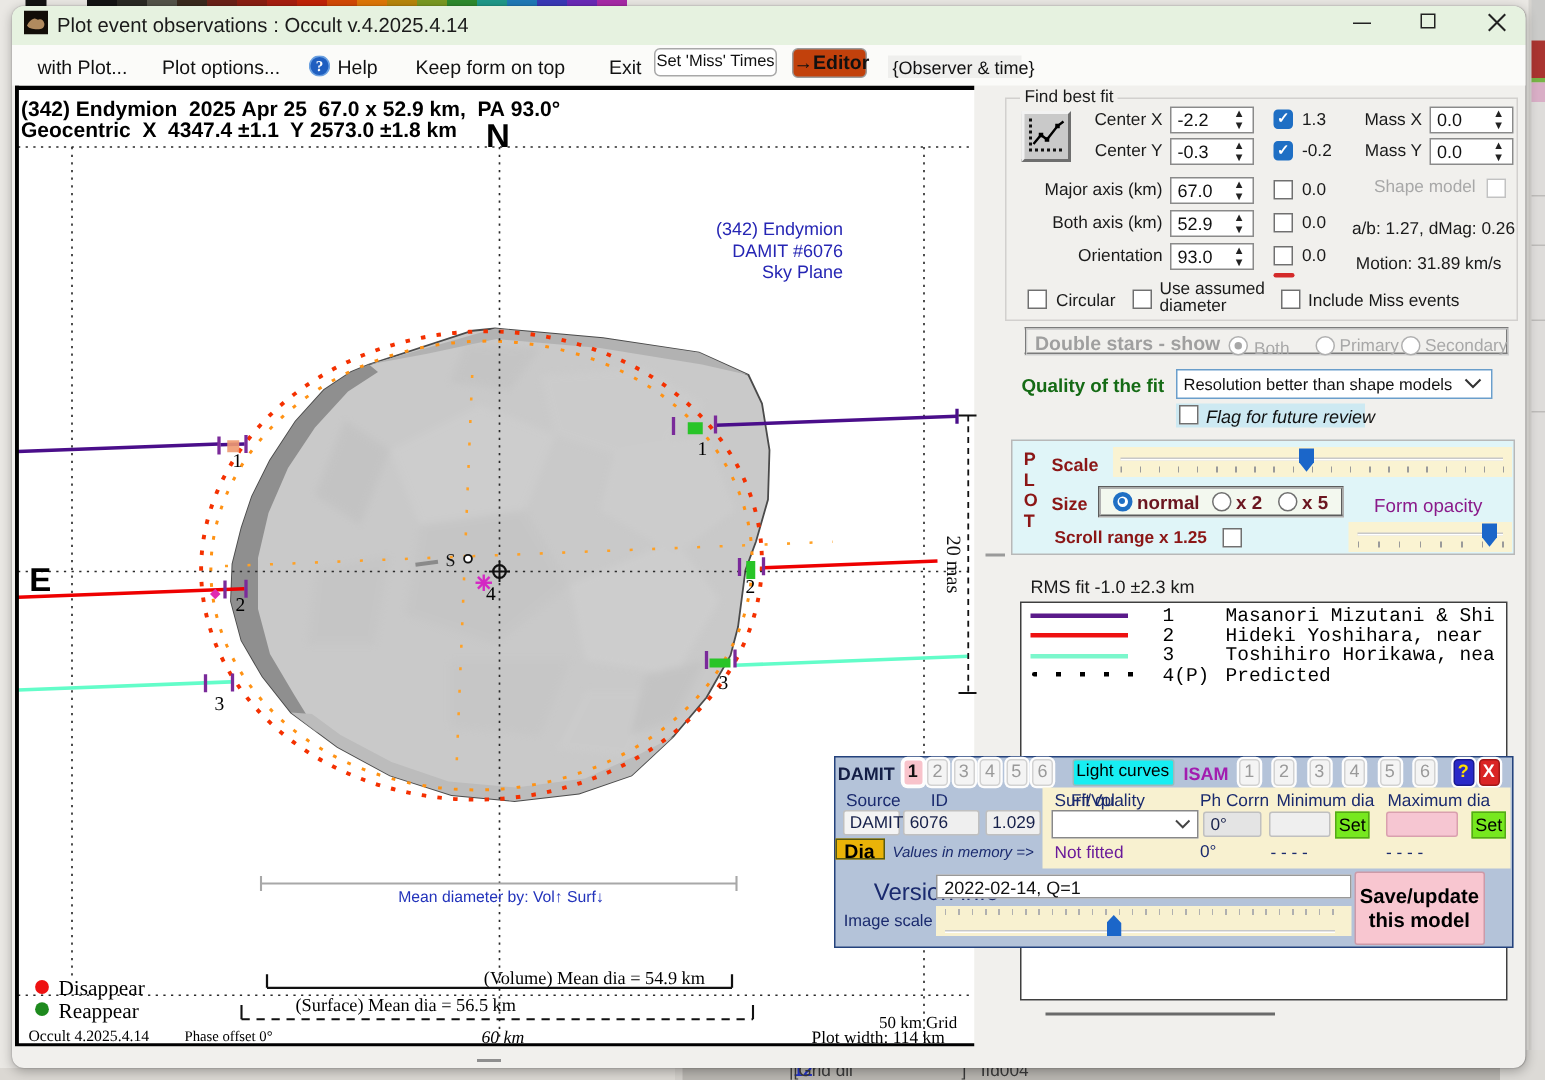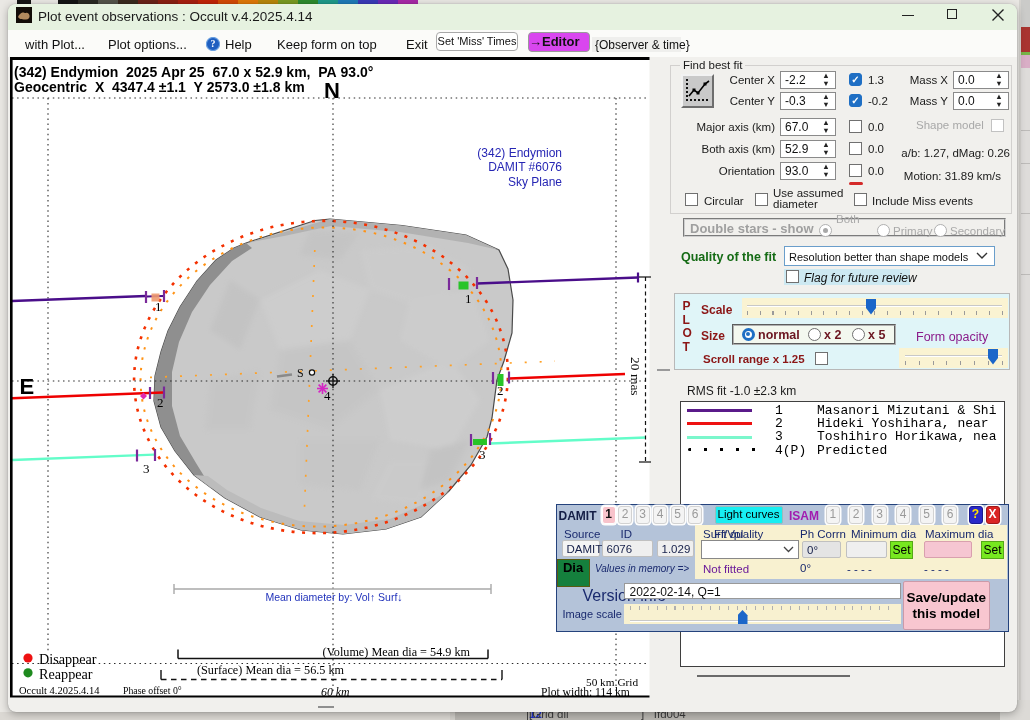--- a/index.html
+++ b/index.html
@@ -85,21 +85,21 @@
 <div class="mtxt" style="left:108px;">Plot options...</div>
 <svg class="abs" style="left:206px; top:37px;" width="14" height="14">
  <circle cx="7" cy="7" r="6.6" fill="#1f5fc0"></circle>
  <circle cx="7" cy="7" r="6.6" fill="none" stroke="#6aa0e0" stroke-width="1.1"></circle>
  <text x="7" y="10.4" font-size="10" font-weight="bold" fill="#fff" text-anchor="middle" font-family="Liberation Serif">?</text>
 </svg>
 <div class="mtxt" style="left:225px;">Help</div>
 <div class="mtxt" style="left:277px;">Keep form on top</div>
 <div class="mtxt" style="left:406px;">Exit</div>
 <div class="abs" style="left:436px; top:31.5px; width:82px; height:19px; border:1px solid #a8a8a8; border-radius:4px; background:#fff; font-size:11px; color:#111; text-align:center; line-height:17px;">Set 'Miss' Times</div>
-<div class="abs" style="left:528px; top:32px; width:62px; height:20px; border:1px solid #9a9a9a; border-radius:4px; background:#d946ef; font-size:13px; font-weight:bold; color:#111; text-align:left; line-height:18px;">→Editor</div>
+<div class="abs" style="left:528px; top:32px; width:50px; height:20px; border:1px solid #9a9a9a; border-radius:4px; background:#c2410c; font-size:13px; font-weight:bold; color:#111; text-align:center; line-height:18px;">→Editor</div>
 <div class="abs" style="left:592px; top:37px; width:89px; height:15px; background:#efefed;"></div>
 <div class="abs" style="left:595px; top:38px; font-size:12px; color:#111;">{Observer &amp; time}</div>
 
 <svg class="abs" style="left:10px; top:57px;" width="641" height="641" viewBox="10 57 641 641">
  <defs>
       <filter id="soft" x="-20%" y="-20%" width="140%" height="140%">
         <feGaussianBlur stdDeviation="2.5"></feGaussianBlur>
       </filter>
     </defs>
  <rect x="10" y="57" width="639.5" height="640.5" fill="#fff"></rect>
@@ -329,21 +329,21 @@
 <div class="cb" style="left:755px; top:193px;"></div>
 <div class="lab" style="left:773px; top:188px; line-height:10.5px;">Use assumed<br>diameter</div>
 <div class="cb" style="left:854px; top:193px;"></div>
 <div class="lab" style="left:872px; top:194.5px;">Include Miss events</div>
 
 <div class="abs" style="left:683px; top:218px; width:323px; height:19px; border:2px groove #cfcfcf; background:#f1f0ed;"></div>
 <div class="abs" style="left:690px; top:221px; font-size:13px; font-weight:bold; color:#9f9f9f;">Double stars - show</div>
 <div class="radio" style="left:818.5px; top:223.5px; border-color:#b0b0b0;">
     <span style="position:absolute; left:3px; top:3px; width:5px; height:5px; border-radius:50%; background:#a8a8a8;"></span>
   </div>
-<div class="lab" style="left:836px; top:213px; color:#a8a8a8;">Both</div>
+<div class="lab" style="left:836px; top:227px; color:#a8a8a8;">Both</div>
 <div class="radio" style="left:877px; top:223.5px; border-color:#b0b0b0;"></div>
 <div class="lab" style="left:893px; top:224.5px; color:#a8a8a8;">Primary</div>
 <div class="radio" style="left:934px; top:223.5px; border-color:#b0b0b0;"></div>
 <div class="lab" style="left:950px; top:224.5px; color:#a8a8a8;">Secondary</div>
 
 <div class="abs" style="left:681px; top:249.5px; font-size:12.5px; font-weight:bold; color:#156b15;">Quality of the fit</div>
 <div class="abs" style="left:783.5px; top:246px; width:211.5px; height:20px; background:#fff; border:1px solid #6a9ecb;"></div>
 <div class="abs" style="left:789px; top:251px; font-size:11px; color:#111;">Resolution better than shape models</div>
 <svg class="abs" style="left:976px; top:252px;" width="12" height="8">
     <path d="M1 1 L6 6 L11 1" fill="none" stroke="#333" stroke-width="1.4"></path>
@@ -420,21 +420,21 @@
 <div class="dbox" style="left:656.5px; top:540px; width:37px;">1.029</div>
 <div class="abs" style="left:700.5px; top:540px; width:98px; height:19px; background:#fff; border:1px solid #888;"></div>
 <svg class="abs" style="left:783px; top:546px;" width="11" height="7">
     <path d="M1 1 L5.5 5.5 L10 1" fill="none" stroke="#444" stroke-width="1.3"></path>
   </svg>
 <div class="dbox" style="left:802px; top:541px; width:39px; background:#e4e4e4;">0°</div>
 <div class="dbox" style="left:845.5px; top:541px; width:41px;"></div>
 <div class="abs" style="left:890px; top:541px; width:23px; height:17.5px; background:#77e81f; border:1px solid #55a818; font-size:12px; color:#000; text-align:center; line-height:16px;">Set</div>
 <div class="dbox" style="left:924px; top:541px; width:48px; background:#f6c6d2; border-color:#d9a0ae;"></div>
 <div class="abs" style="left:981px; top:541px; width:23px; height:17.5px; background:#77e81f; border:1px solid #55a818; font-size:12px; color:#000; text-align:center; line-height:16px;">Set</div>
-<div class="abs" style="left:556.5px; top:558.5px; width:33px; height:28px; background:#15803d; border:1.5px solid #5a5a10; font-size:13px; font-weight:bold; color:#000; text-align:center; line-height:15px;">Dia</div>
+<div class="abs" style="left:556.5px; top:558.5px; width:33px; height:14px; background:#eab308; border:1.5px solid #5a5a10; font-size:13px; font-weight:bold; color:#000; text-align:center; line-height:15px;">Dia</div>
 <div class="abs" style="left:595px; top:563px; font-size:10px; font-style:italic; color:#1a2a6e;">Values in memory =&gt;</div>
 <div class="abs" style="left:703px; top:562.5px; font-size:11.5px; color:#6a1a9a;">Not fitted</div>
 <div class="dlab" style="left:800px; top:561.5px;">0°</div>
 <div class="dlab" style="left:847px; top:562.5px;">- - - -</div>
 <div class="dlab" style="left:924px; top:562.5px;">- - - -</div>
 <div class="dlab" style="left:562.5px; top:587px; font-size:16px;margin-left:20px;">Version info</div>
 <div class="abs" style="left:623.5px; top:582.5px; width:277px; height:16.5px; background:#fff; border:1px solid #999; font-size:12px; color:#111; padding:1px 0 0 5px;">2022-02-14, Q=1</div>
 <div class="abs" style="left:902.5px; top:581px; width:87.5px; height:48.5px; background:#f8c6d0; border:1px solid #cc9aa8; border-radius:2px; font-size:13.5px; font-weight:bold; color:#000; text-align:center; line-height:16px; padding-top:8px;">Save/update<br>this model</div>
 <div class="dlab" style="left:562.5px; top:607.5px; font-size:11px;">Image scale</div>
 <div class="abs" style="left:623.5px; top:603.5px; width:277px; height:20.5px; background:#f8f1d0;"></div>

